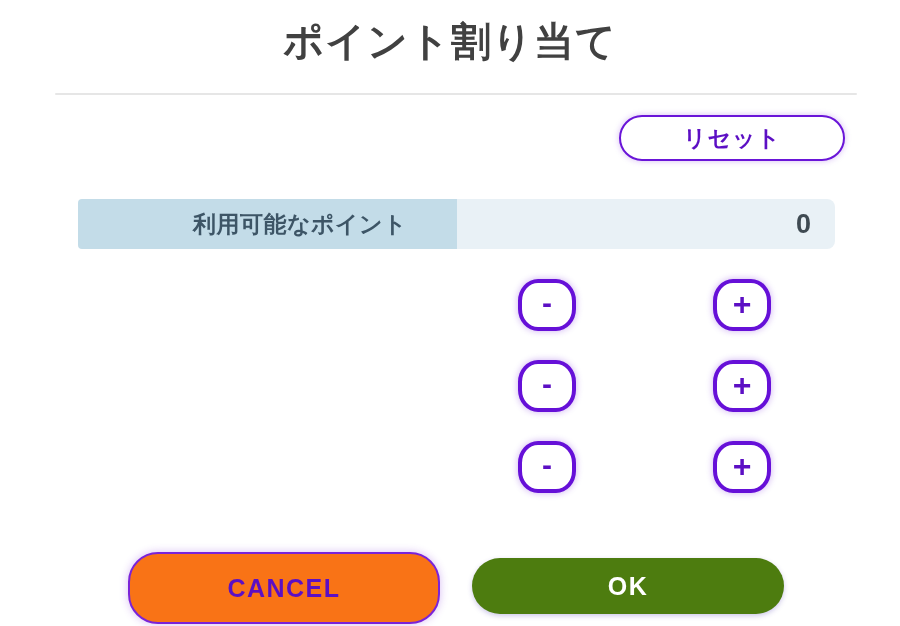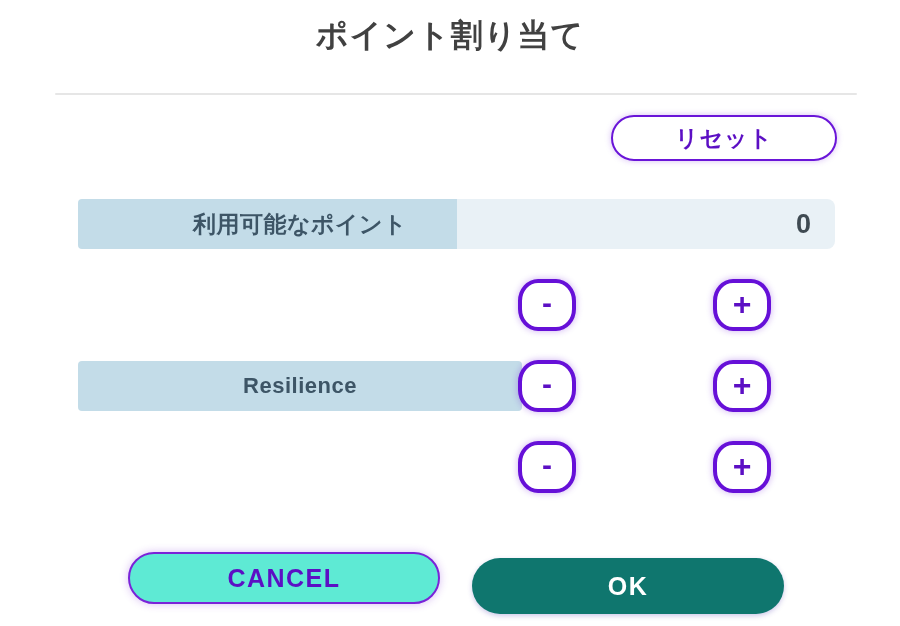--- a/index.html
+++ b/index.html
@@ -16,40 +16,40 @@
     -webkit-font-smoothing: antialiased;
   }
 
   
   .dialog-title {
     position: absolute;
     left: 0;
     top: 14px;
     width: 900px;
     text-align: center;
-    font-size: 32px;
+    font-size: 40px;
     font-weight: 700;
     color: #414141;
     letter-spacing: 1px;
     line-height: 1.35;
   }
   .title-divider {
     position: absolute;
     left: 55px;
     top: 93px;
     width: 802px;
     height: 2px;
     background: #e6e6e6;
     border-radius: 1px;
   }
 
   
   .reset-row {
     position: absolute;
-    left: 4px;
+    left: 12px;
     top: 115px;
     width: 784px;
     height: 46px;
   }
   .reset-button {
     position: absolute;
     left: 607px;
     top: 0;
     width: 226px;
     height: 46px;
@@ -185,43 +185,43 @@
     left: 0;
     top: 552px;
     width: 900px;
     height: 64px;
   }
   .btn-cancel {
     position: absolute;
     left: 128px;
     top: 0;
     width: 312px;
-    height: 52px;
+    height: 72px;
     border-radius: 30px;
-    background: #5eead4;
+    background: #f97316;
     border: 2px solid #7a23d8;
     box-shadow: 0 0 8px rgba(122,35,216,0.30);
     color: #5c0fc4;
     font-size: 25px;
     font-weight: 700;
     letter-spacing: 1.5px;
     display: flex;
     align-items: center;
     justify-content: center;
     box-sizing: border-box;
     cursor: pointer;
   }
   .btn-ok {
     position: absolute;
     left: 472px;
     top: 6px;
     width: 312px;
     height: 56px;
     border-radius: 28px;
-    background: #0f766e;
+    background: #4d7c0f;
     border: none;
     color: #ffffff;
     font-size: 25px;
     font-weight: 700;
     letter-spacing: 1.5px;
     display: flex;
     align-items: center;
     justify-content: center;
     box-sizing: border-box;
     cursor: pointer;
@@ -257,23 +257,20 @@
         <div class="step-btn step-minus">
           <span class="glyph">-</span>
         </div>
         <div class="step-btn step-plus">
           <span class="glyph">+</span>
         </div>
       </div>
     </div>
 
     <div class="row">
-      <div class="chip">
-        <span class="chip-label">Resilience</span>
-      </div>
       <div class="stepper">
         <div class="step-btn step-minus">
           <span class="glyph">-</span>
         </div>
         <div class="step-btn step-plus">
           <span class="glyph">+</span>
         </div>
       </div>
     </div>
 

